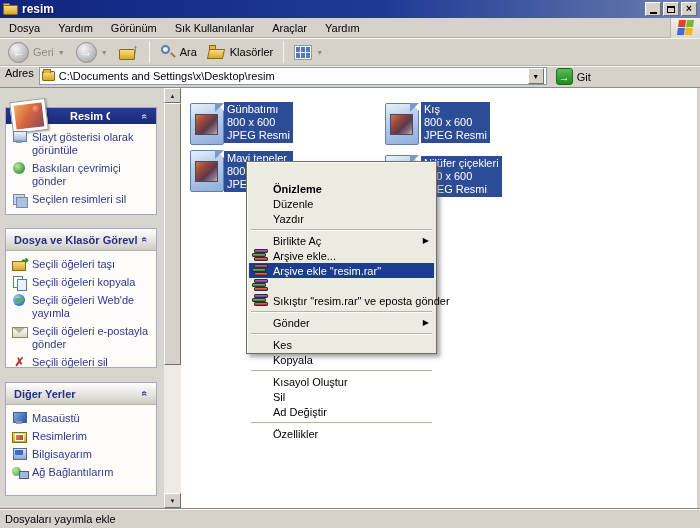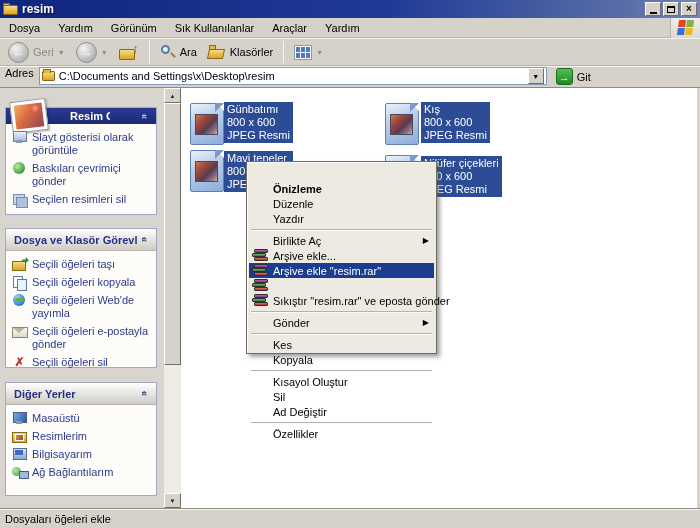--- a/index.html
+++ b/index.html
@@ -472,16 +472,16 @@
     <div class="ctx-item">
         <span>Ad Değiştir</span>
       </div>
     <div class="ctx-sep"></div>
     <div class="ctx-item">
         <span>Özellikler</span>
       </div>
   </div>
 
   <div class="statusbar">
-    <span>Dosyaları öğeleri ekle</span>
+    <span>Dosyaları yayımla ekle</span>
   </div>
 
 </div>
 
 </body></html>

